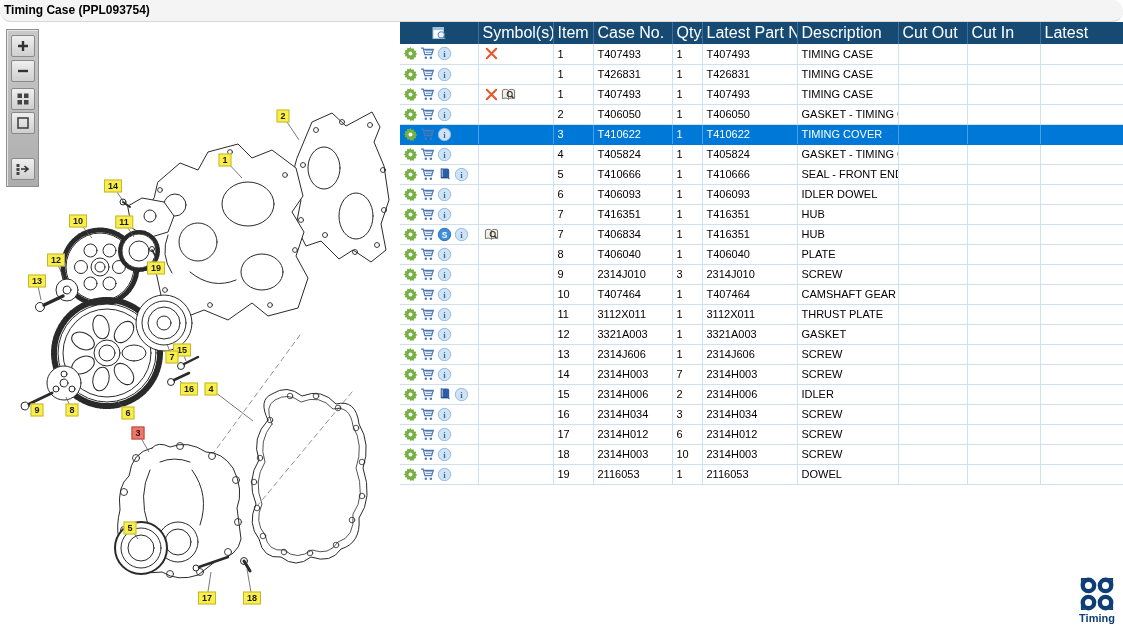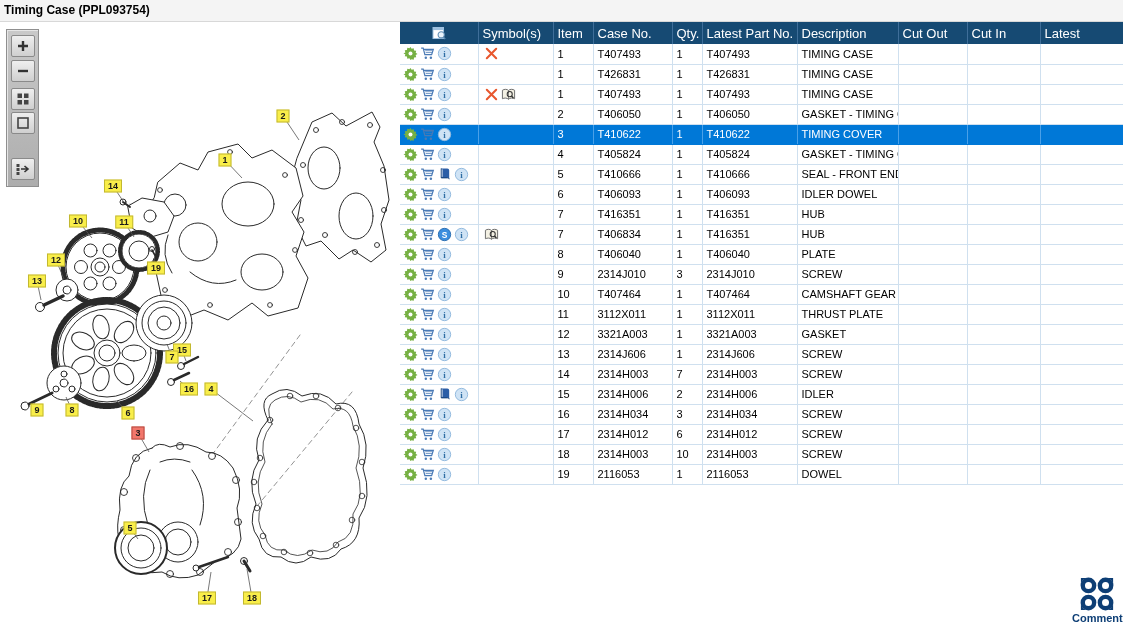--- a/index.html
+++ b/index.html
@@ -2,21 +2,21 @@
 <html><head>
 <meta charset="utf-8">
 <style>
   * { margin:0; padding:0; box-sizing:border-box; }
   html,body { width:1123px; height:634px; background:#fff; overflow:hidden;
               font-family:"Liberation Sans", sans-serif; }
   #stage { position:relative; width:1123px; height:634px; background:#fff; }
 
   
   #titlebar { position:absolute; left:0; top:0; width:100%; height:22px;
-              background:#f4f4f4; border-bottom:1px solid #d8d8d8; }
+              background:#f4f4f4; border-bottom:1px solid #d8d8d8;border-radius:11px; }
   #titlebar .t { font-size:12px; font-weight:bold; color:#000; padding:3px 0 0 4px; }
 
   
   #viewtools { position:absolute; left:6px; top:29px; width:33px; height:158px;
                background:linear-gradient(180deg,#c9c9c9,#adadad);
                border:1px solid #8f8f8f; box-shadow:inset 1px 1px 0 #e6e6e6; z-index:5; }
   .vbtn { position:absolute; left:4px; width:24px; height:22px;
           background:linear-gradient(180deg,#efefef,#cfcfcf);
           border:1px solid #8a8a8a; border-radius:2px;
           display:flex; align-items:center; justify-content:center; cursor:pointer; }
@@ -27,21 +27,21 @@
   #diagram svg.art { position:absolute; left:0; top:0; }
   .callout { position:absolute; transform:translate(-50%,-50%); z-index:4;
              font-size:9px; font-weight:bold; color:#1a1a1a; line-height:11px;
              padding:0 3px; background:#f9ee4a; border:1px solid rgba(150,140,30,.55);
              cursor:pointer; }
   .callout.hl { background:#f2766b; border-color:#b44c42; }
 
   
   #grid { position:absolute; left:400px; top:22px; width:723px; }
   table { border-collapse:collapse; table-layout:fixed; width:723px; font-size:11px; }
-  th { background:#164a73; color:#fff; font-weight:normal; font-size:13px;
+  th { background:#164a73; color:#fff; font-weight:normal; font-size:16px;
        text-align:left; height:22px; padding:0 4px; border-right:1px solid #3f6e99;
        white-space:nowrap; overflow:hidden; }
   td { height:20px; padding:0 4px; border-right:1px solid #cfe0ef;
        border-bottom:1px solid #cfe0ef; white-space:nowrap; overflow:hidden;
        color:#000; background:#fff; }
   td.c-actions { padding:0 2px; }
   tr.sel td { background:#0078d7; color:#fff; border-right-color:#4aa0e8;
               border-bottom-color:#0078d7; }
   .ticon { width:15px; height:15px; vertical-align:middle; margin:0 1px; }
   th .hicon { width:16px; height:16px; display:block; margin:0 auto; }
@@ -802,16 +802,16 @@
         <circle cx="10" cy="28" r="6"></circle>
           <circle cx="28" cy="28" r="6"></circle>
       </g>
       <g fill="#0d3e75">
         <path d="M10 2A8 8 0 0 0 2 10L2 2Z"></path>
         <path d="M36 10A8 8 0 0 0 28 2L36 2Z"></path>
         <path d="M2 28a8 8 0 0 0 8 8L2 36Z"></path>
         <path d="M28 36a8 8 0 0 0 8-8L36 36Z"></path>
       </g>
     </svg>
-    <div class="txt">Comment</div>
+    <div class="txt">Timing</div>
   </div>
 
 </div>
 
 </body></html>

